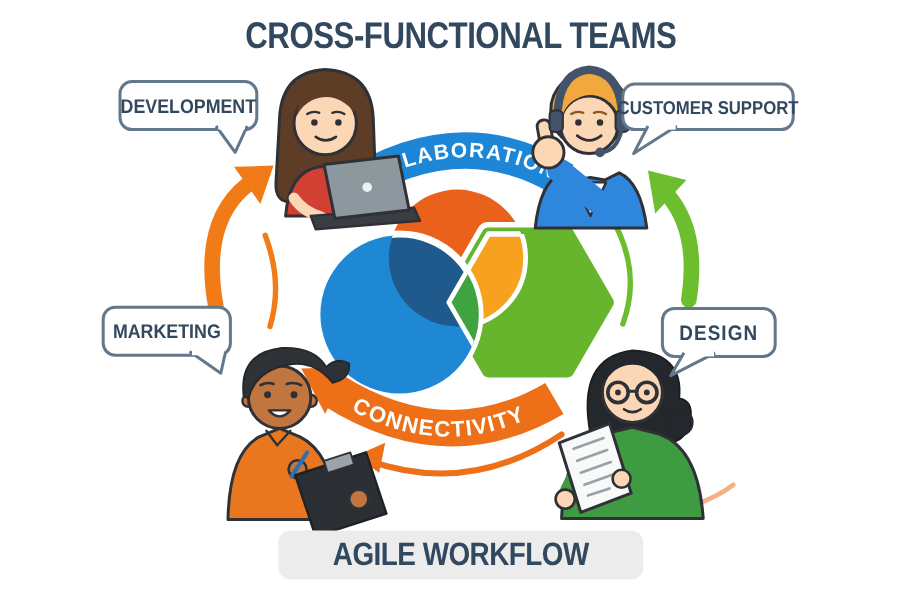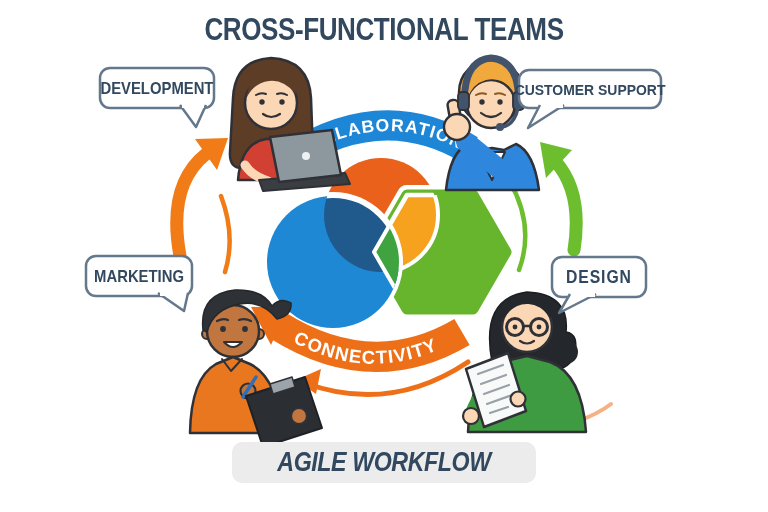--- a/index.html
+++ b/index.html
@@ -3,21 +3,21 @@
 <meta charset="utf-8">
 <style>
   html,body{margin:0;padding:0;background:#fff;}
   #stage{position:relative;width:768px;height:512px;background:#ffffff;overflow:hidden;
          font-family:"Liberation Sans",sans-serif;}
   #stage svg{position:absolute;left:0;top:0;}
   .title{position:absolute;top:12px;left:0;width:768px;text-align:center;
          font-size:31px;font-weight:bold;color:#31485E;letter-spacing:-.5px;
          transform:scaleX(.84);transform-origin:50% 50%;white-space:nowrap;}
   .footer-pill{position:absolute;top:442px;left:50%;transform:translateX(-50%);
-         background:#ECECED;border-radius:10px;padding:5px 28px;font-style:italic;}
+         background:#ECECED;border-radius:10px;padding:5px 28px;}
   .footer-pill span{display:inline-block;font-size:27px;font-weight:bold;color:#31485E;
          letter-spacing:-.5px;transform:scaleX(.86);transform-origin:50% 50%;white-space:nowrap;}
   .svg-label{font-family:"Liberation Sans",sans-serif;font-weight:bold;fill:#31485E;}
   .banner-text{font-family:"Liberation Sans",sans-serif;font-weight:bold;fill:#ffffff;}
 </style>
 </head>
 <body>
 
 <div id="stage">
 

